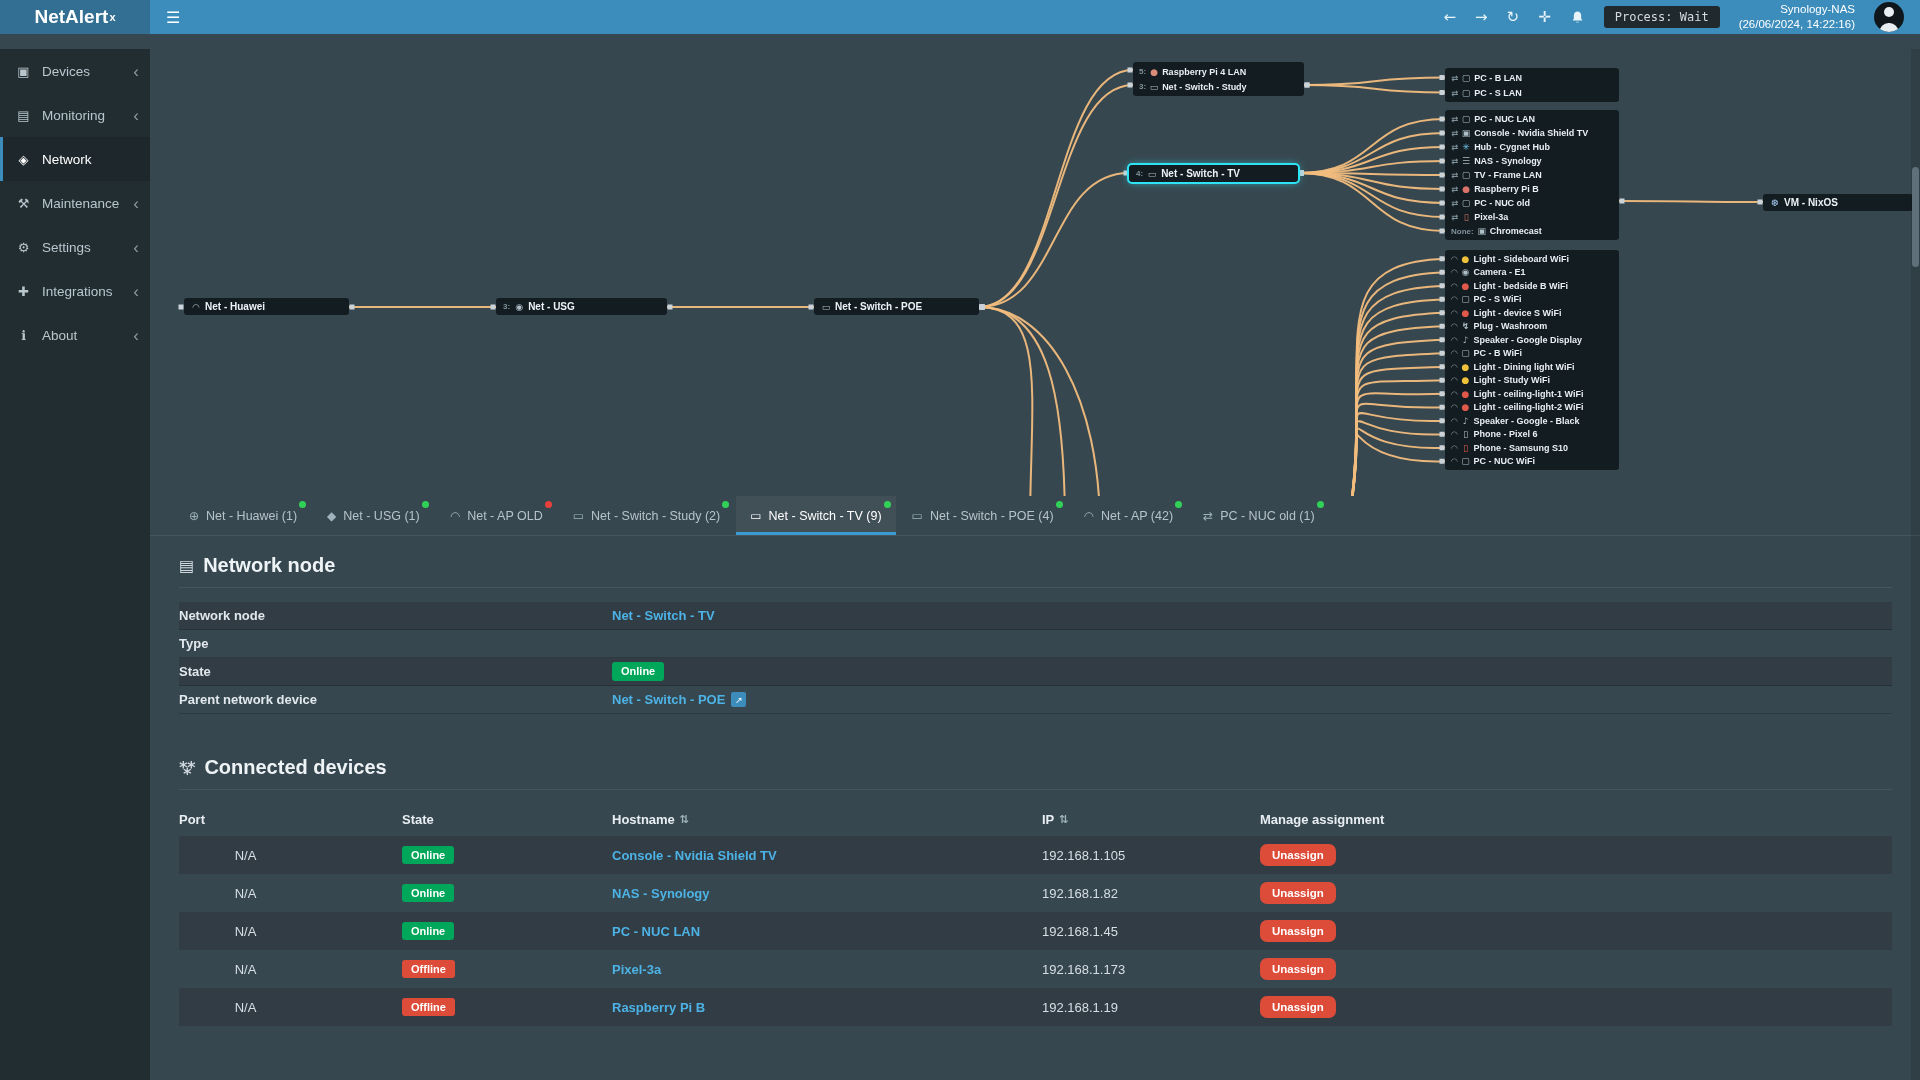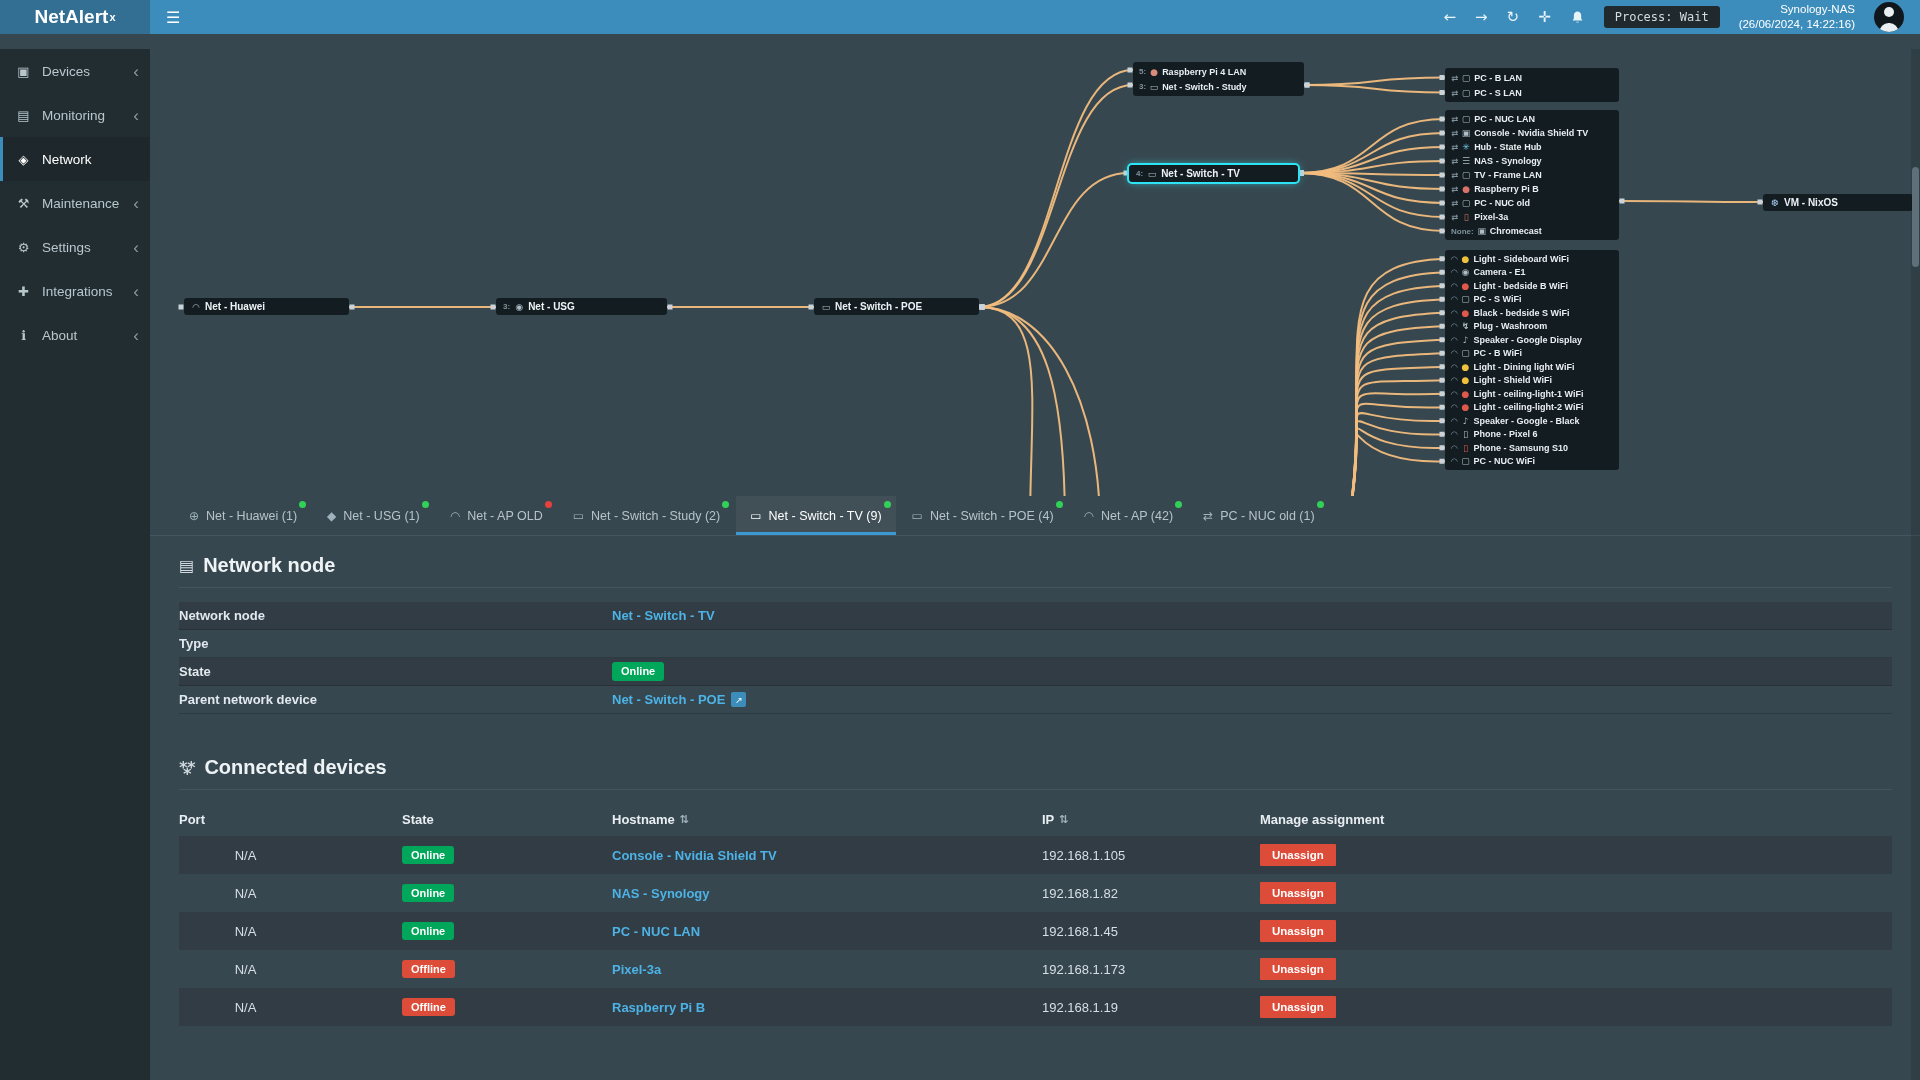--- a/index.html
+++ b/index.html
@@ -70,21 +70,21 @@
 .badge.on{background:#00a65a}
 .badge.off{background:#dd4b39}
 
 .cd-table{margin-top:12px}
 .cd-header{display:grid;grid-template-columns:223px 210px 430px 218px 1fr;align-items:center;height:34px;font-weight:bold;font-size:13px;color:#e8eef2}
 .cd-hcell{display:flex;align-items:center;gap:5px}
 .sort-ico{font-family:"DejaVu Sans",sans-serif;font-size:11px;color:#9fb3bc;cursor:pointer}
 .cd-row{display:grid;grid-template-columns:223px 210px 430px 218px 1fr;align-items:center;height:38px;font-size:13px}
 .cd-row:nth-child(odd){background:#313c44}
 .cd-cell.port{text-align:center;padding-right:90px}
-.btn-danger{background:#dd4b39;color:#fff;border:none;border-radius:1px;padding:5px 12px;font-size:11.5px;font-weight:600;cursor:pointer;font-family:"Liberation Sans",sans-serif}
+.btn-danger{background:#dd4b39;color:#fff;border:none;border-radius:7px;padding:5px 12px;font-size:11.5px;font-weight:600;cursor:pointer;font-family:"Liberation Sans",sans-serif}
 
 
 .scroll-track{position:absolute;right:0;top:49px;bottom:0;width:9px;background:rgba(0,0,0,.12);z-index:40}
 .scroll-thumb{position:absolute;top:118px;left:1px;width:7px;height:100px;border-radius:4px;background:#5f707a;cursor:pointer}
 </style>
 </head>
 <body>
 
 <header class="topbar">
   <div class="logo">
@@ -302,21 +302,21 @@
           <span class="dg-label">PC - NUC LAN</span>
         </div>
         <div class="dg-row" style="height: 14px;">
           <span class="dg-lnk">⇄</span>
           <span class="dg-ico" style="color: rgb(174, 190, 198);">▣</span>
           <span class="dg-label">Console - Nvidia Shield TV</span>
         </div>
         <div class="dg-row" style="height: 14px;">
           <span class="dg-lnk">⇄</span>
           <span class="dg-ico" style="color: rgb(111, 198, 232);">✳</span>
-          <span class="dg-label">Hub - State Hub</span>
+          <span class="dg-label">Hub - Cygnet Hub</span>
         </div>
         <div class="dg-row" style="height: 14px;">
           <span class="dg-lnk">⇄</span>
           <span class="dg-ico" style="color: rgb(174, 190, 198);">☰</span>
           <span class="dg-label">NAS - Synology</span>
         </div>
         <div class="dg-row" style="height: 14px;">
           <span class="dg-lnk">⇄</span>
           <span class="dg-ico" style="color: rgb(174, 190, 198);">▢</span>
           <span class="dg-label">TV - Frame LAN</span>
@@ -359,21 +359,21 @@
           <span class="dg-label">Light - bedside B WiFi</span>
         </div>
         <div class="dg-row" style="height: 13.5px;">
           <span class="dg-lnk">◠</span>
           <span class="dg-ico" style="color: rgb(174, 190, 198);">▢</span>
           <span class="dg-label">PC - S WiFi</span>
         </div>
         <div class="dg-row" style="height: 13.5px;">
           <span class="dg-lnk">◠</span>
           <span class="dg-ico" style="color: rgb(224, 88, 74);">●</span>
-          <span class="dg-label">Black - bedside S WiFi</span>
+          <span class="dg-label">Light - device S WiFi</span>
         </div>
         <div class="dg-row" style="height: 13.5px;">
           <span class="dg-lnk">◠</span>
           <span class="dg-ico" style="color: rgb(174, 190, 198);">↯</span>
           <span class="dg-label">Plug - Washroom</span>
         </div>
         <div class="dg-row" style="height: 13.5px;">
           <span class="dg-lnk">◠</span>
           <span class="dg-ico" style="color: rgb(174, 190, 198);">♪</span>
           <span class="dg-label">Speaker - Google Display</span>
@@ -384,21 +384,21 @@
           <span class="dg-label">PC - B WiFi</span>
         </div>
         <div class="dg-row" style="height: 13.5px;">
           <span class="dg-lnk">◠</span>
           <span class="dg-ico" style="color: rgb(240, 194, 60);">●</span>
           <span class="dg-label">Light - Dining light WiFi</span>
         </div>
         <div class="dg-row" style="height: 13.5px;">
           <span class="dg-lnk">◠</span>
           <span class="dg-ico" style="color: rgb(240, 194, 60);">●</span>
-          <span class="dg-label">Light - Shield WiFi</span>
+          <span class="dg-label">Light - Study WiFi</span>
         </div>
         <div class="dg-row" style="height: 13.5px;">
           <span class="dg-lnk">◠</span>
           <span class="dg-ico" style="color: rgb(224, 88, 74);">●</span>
           <span class="dg-label">Light - ceiling-light-1 WiFi</span>
         </div>
         <div class="dg-row" style="height: 13.5px;">
           <span class="dg-lnk">◠</span>
           <span class="dg-ico" style="color: rgb(224, 88, 74);">●</span>
           <span class="dg-label">Light - ceiling-light-2 WiFi</span>

